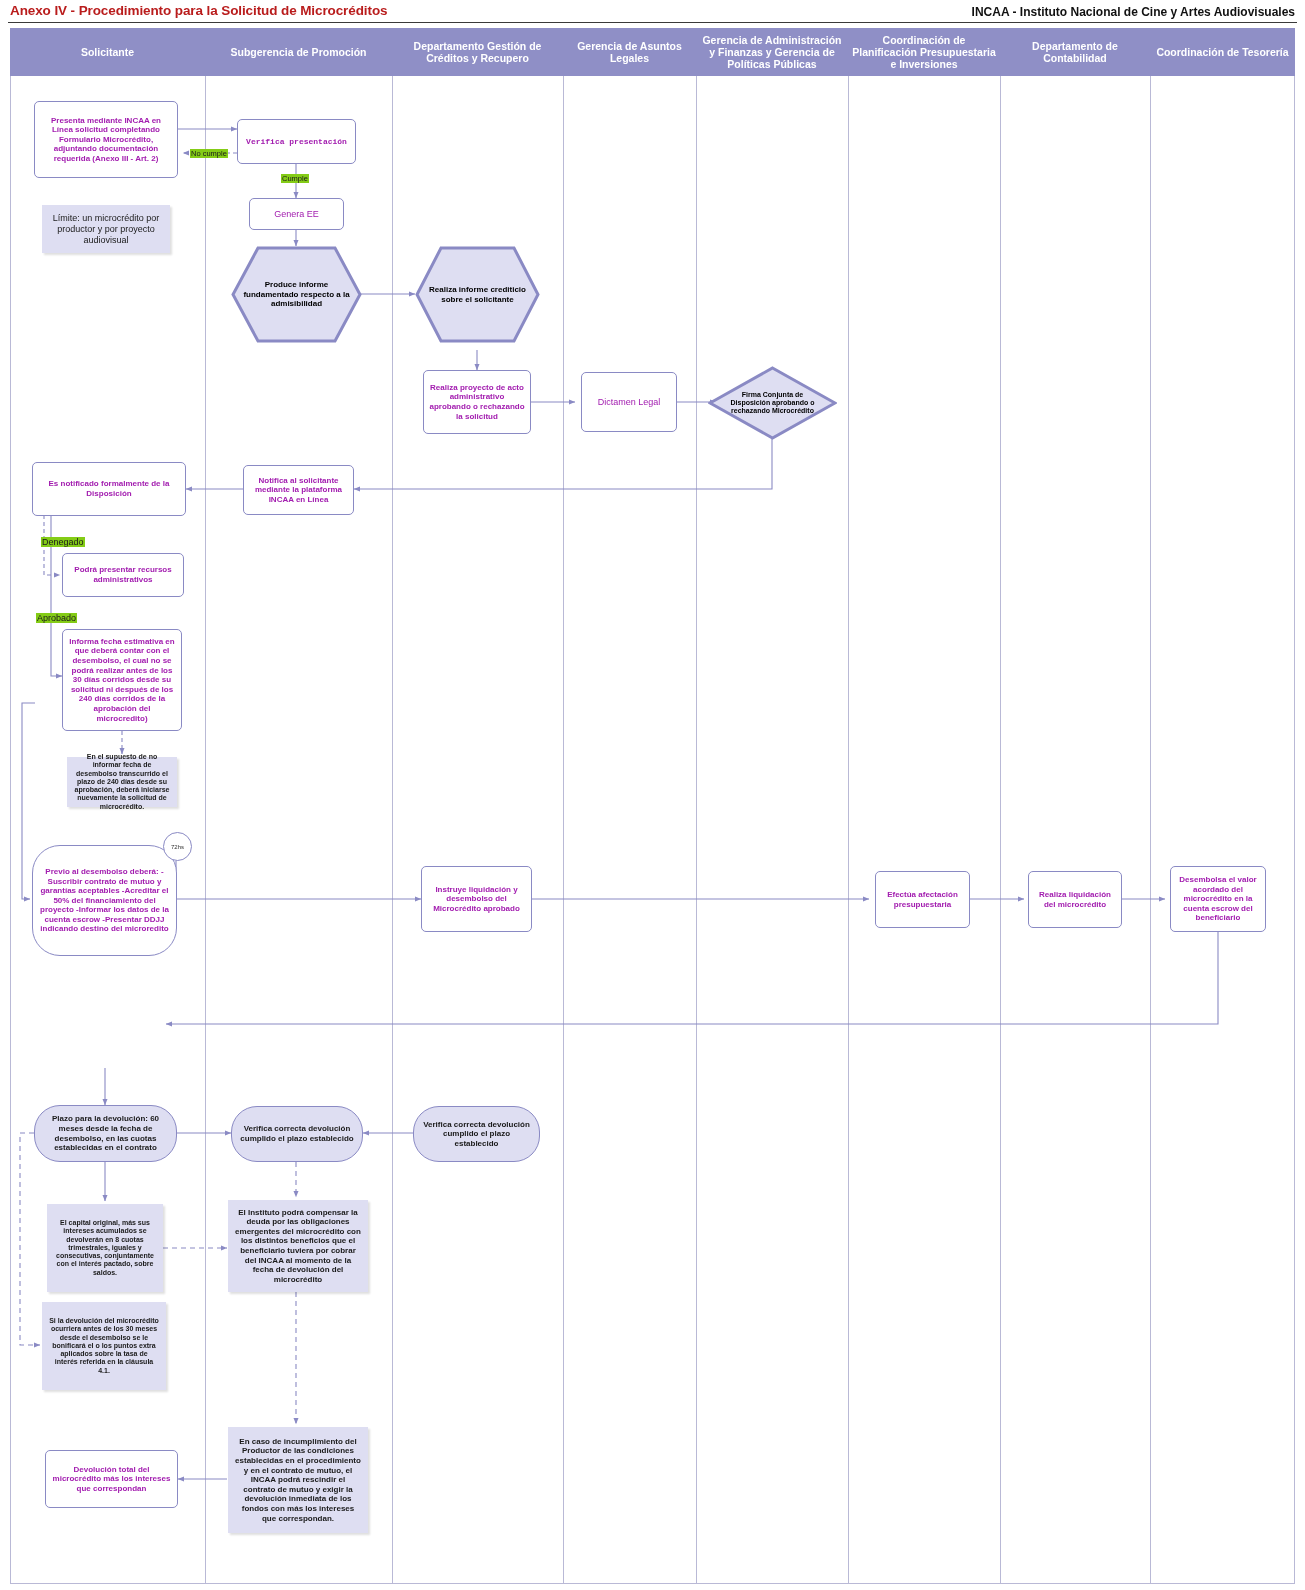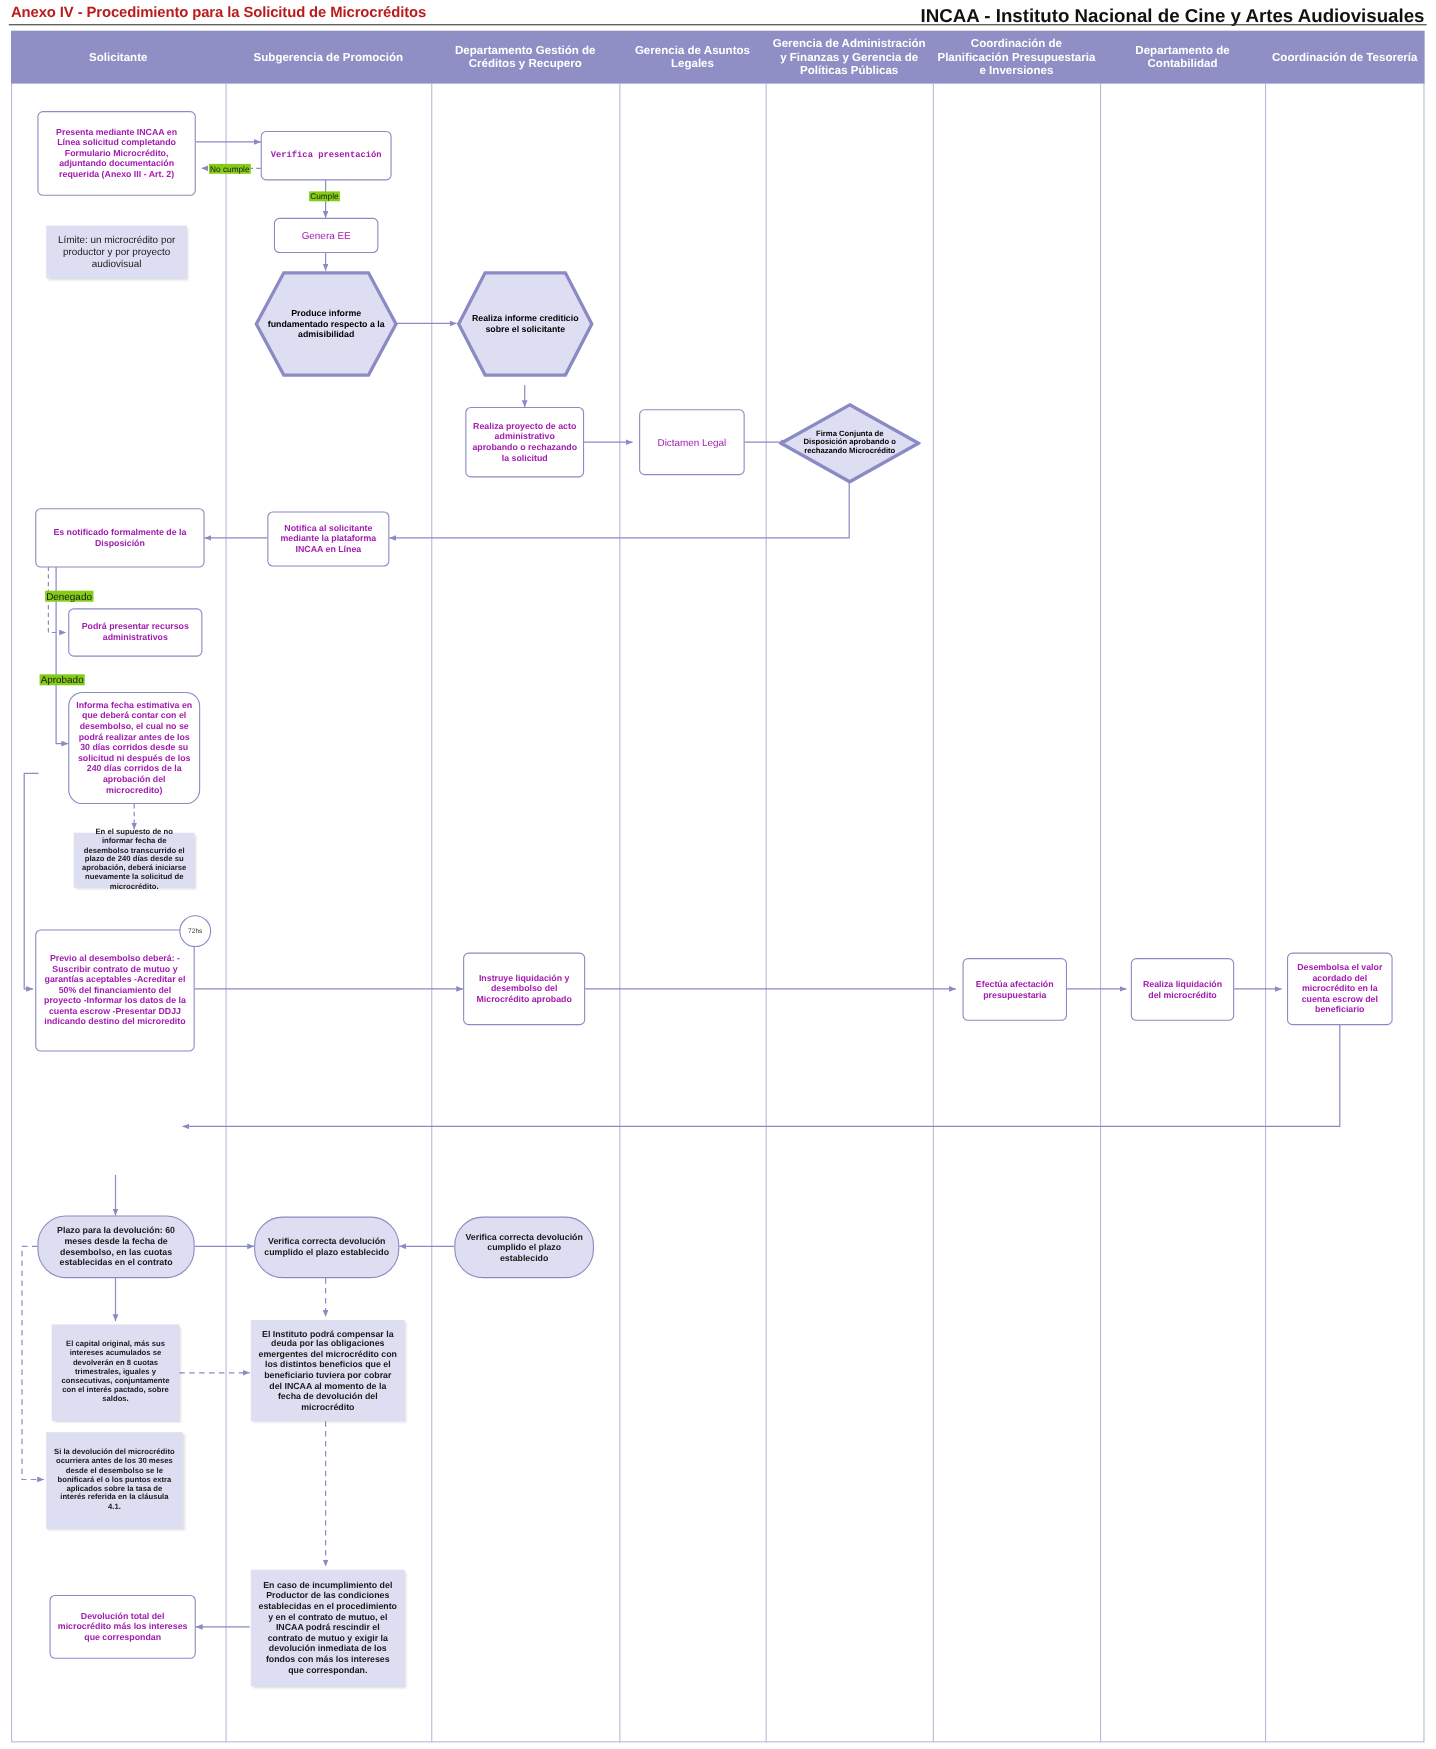--- a/index.html
+++ b/index.html
@@ -2,21 +2,21 @@
 <html><head>
 <meta charset="utf-8">
 <style>
   html,body{margin:0;padding:0;background:#ffffff;}
   body{font-family:"Liberation Sans", sans-serif;}
   #page{position:relative;width:1305px;height:1590px;overflow:hidden;background:#fff;}
 
   
   #titlebar{position:absolute;left:0;top:0;width:1305px;height:24px;}
   #doc-title{position:absolute;left:10px;top:3px;font-size:13.5px;font-weight:bold;color:#b91c1c;letter-spacing:-0.1px;white-space:nowrap;}
-  #doc-org{position:absolute;right:10px;top:5px;font-size:17px;font-weight:bold;color:#111;white-space:nowrap;text-align:center;}
+  #doc-org{position:absolute;right:10px;top:5px;font-size:12px;font-weight:bold;color:#111;white-space:nowrap;text-align:center;}
   #title-rule{position:absolute;left:8px;top:22px;width:1289px;height:1px;background:#3a3a3a;}
 
   
   #frame{position:absolute;left:10px;top:28px;width:1285px;height:1556px;border:1px solid #b9b9d6;box-sizing:border-box;background:#fff;}
   #header-band{position:absolute;left:10px;top:28px;width:1285px;height:48px;background:#8f8fc6;box-sizing:border-box;}
   .lane-head{position:absolute;top:28px;height:48px;display:flex;align-items:center;justify-content:center;text-align:center;
              color:#ffffff;font-size:10.5px;font-weight:bold;line-height:12px;padding:0 4px;box-sizing:border-box;}
   .lane-div{position:absolute;top:76px;width:1px;background:#b9b9d6;height:1508px;}
 
   
@@ -149,27 +149,27 @@
     <span class="tx f9">Límite: un microcrédito por productor y por proyecto audiovisual</span>
   </div>
   <div class="node proc" style="left:32px;top:462px;width:154px;height:54px;">
     <span class="tx f8b">Es notificado formalmente de la Disposición</span>
   </div>
   <div class="edgelbl lg" style="left:41px;top:537px;">Denegado</div>
   <div class="node proc" style="left:62px;top:553px;width:122px;height:44px;">
     <span class="tx f8b">Podrá presentar recursos administrativos</span>
   </div>
   <div class="edgelbl lg" style="left:36px;top:613px;">Aprobado</div>
-  <div class="node proc" style="left:62px;top:629px;width:120px;height:102px;border-radius:13px;">
+  <div class="node proc" style="left:62px;top:629px;width:120px;height:102px;">
     <span class="tx f8b">Informa fecha estimativa en que deberá contar con el desembolso, el cual no se podrá realizar antes de los 30 días corridos desde su solicitud ni después de los 240 días corridos de la aprobación del microcredito)</span>
   </div>
   <div class="node note" style="left:67px;top:757px;width:110px;height:50px;">
     <span class="tx f7">En el supuesto de no informar fecha de desembolso transcurrido el plazo de 240 días desde su aprobación, deberá iniciarse nuevamente la solicitud de microcrédito.</span>
   </div>
-  <div class="node proc" style="left:32px;top:845px;width:145px;height:111px;">
+  <div class="node proc" style="left:32px;top:845px;width:145px;height:111px;border-radius:28px;">
     <span class="tx f8b">Previo al desembolso deberá: -Suscribir contrato de mutuo y garantías aceptables -Acreditar el 50% del financiamiento del proyecto -Informar los datos de la cuenta escrow -Presentar DDJJ indicando destino del microredito</span>
   </div>
   <div class="badge" style="left:163px;top:832px;width:27px;height:27px;">
     <span>72hs</span>
   </div>
 
 
   <div class="node round" style="left:34px;top:1105px;width:143px;height:57px;">
     <span class="tx f8b">Plazo para la devolución: 60 meses desde la fecha de desembolso, en las cuotas establecidas en el contrato</span>
   </div>

